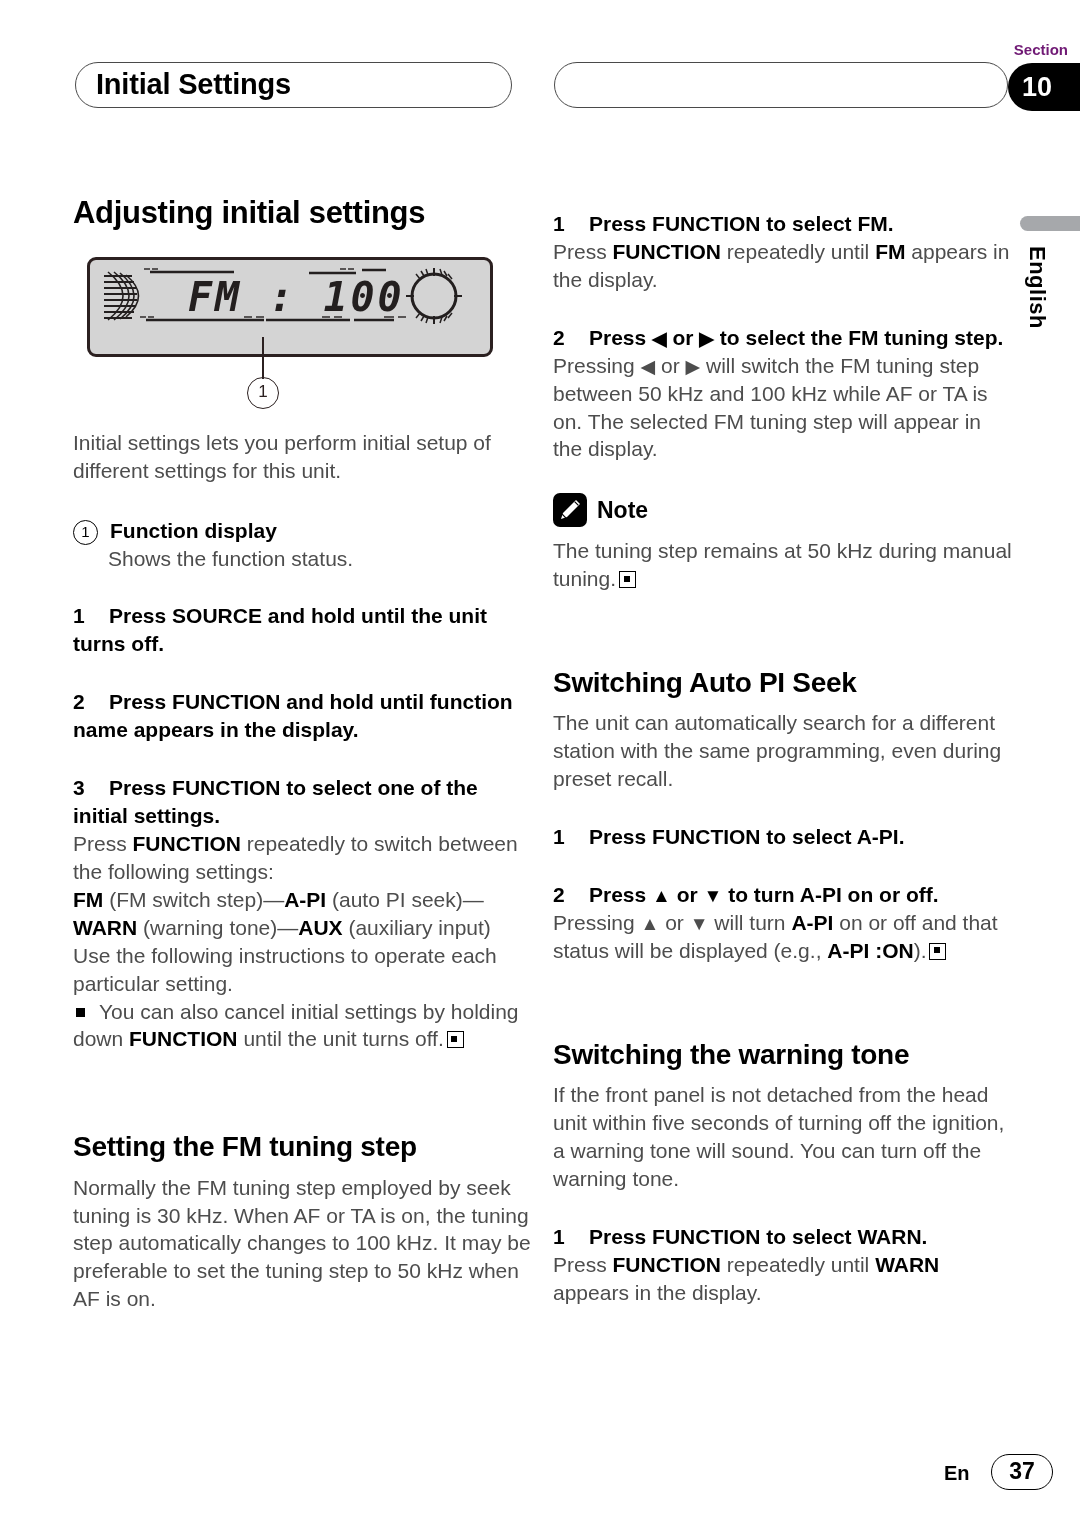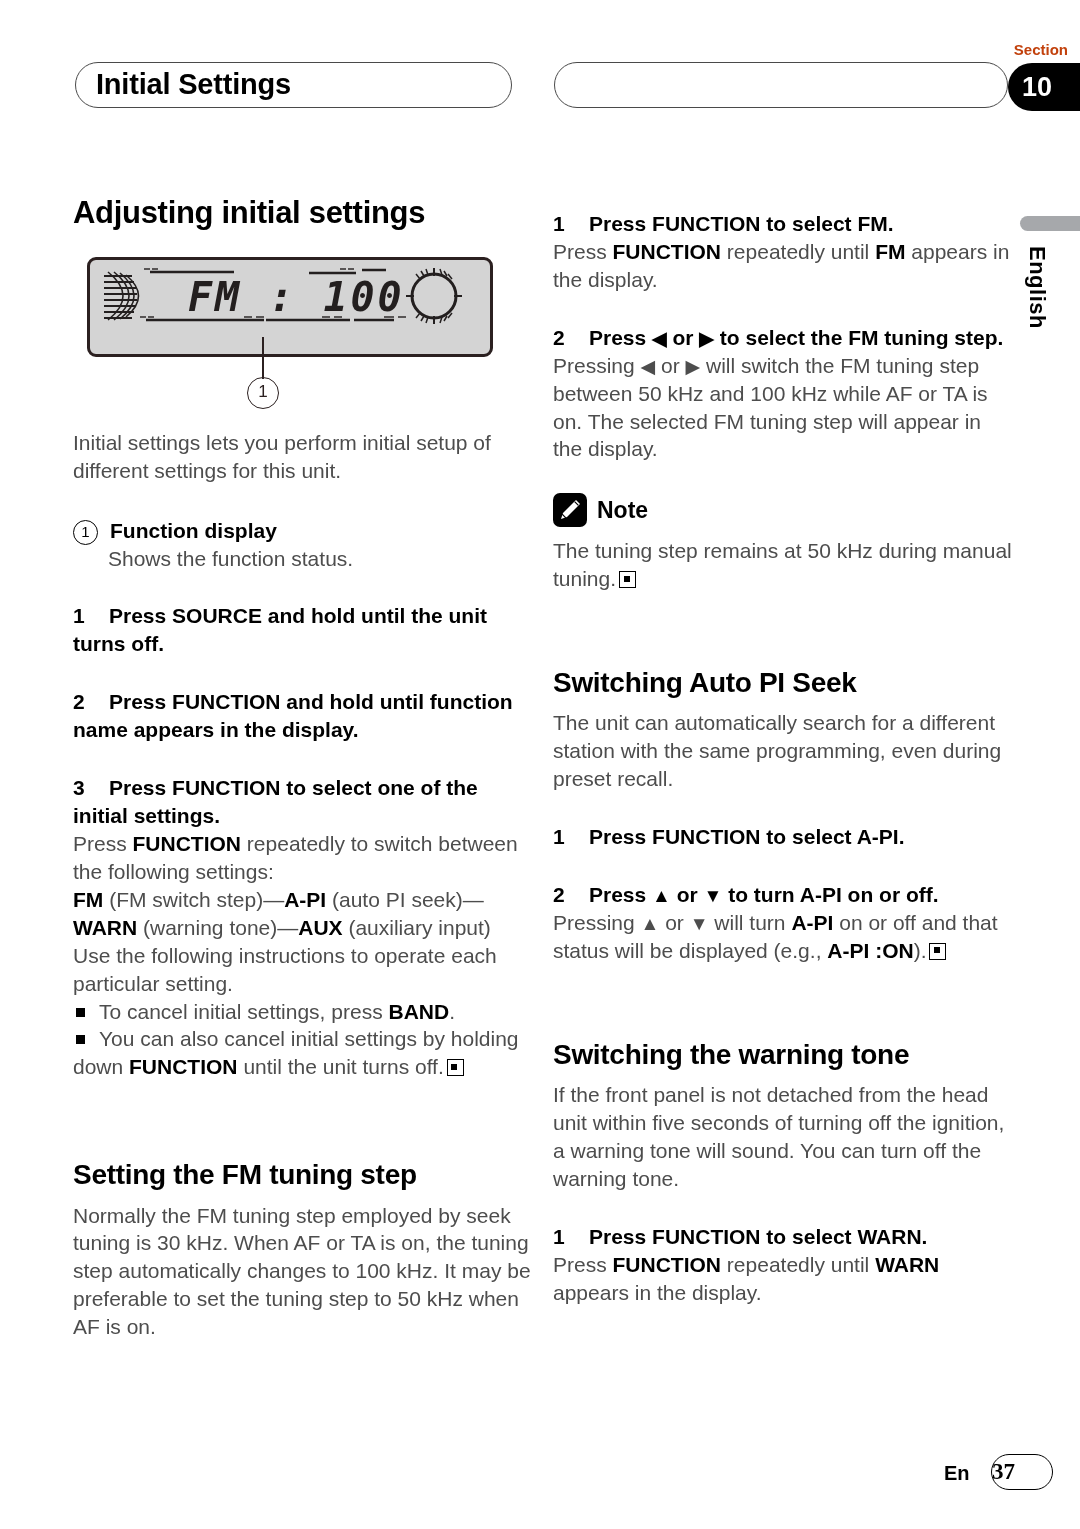--- a/index.html
+++ b/index.html
@@ -48,21 +48,21 @@
     font-weight: bold;
     color: #000;
     letter-spacing: -0.2px;
   }
   .section-word {
     position: absolute;
     right: 12px;
     top: 41px;
     font-size: 15px;
     font-weight: bold;
-    color: #c2410c;
+    color: #701a75;
   }
   .section-num-box {
     position: absolute;
     left: 1008px;
     top: 63px;
     width: 72px;
     height: 48px;
     background: #000;
     border-radius: 24px 0 0 24px;
   }
@@ -294,26 +294,25 @@
   }
   .footer-page {
     position: absolute;
     left: 991px;
     top: 1454px;
     width: 62px;
     height: 36px;
     box-sizing: border-box;
     border: 1.8px solid #000;
     border-radius: 18px;
-    text-align: left;
+    text-align: center;
     line-height: 33px;
     font-size: 23px;
     font-weight: bold;
     color: #000;
-    font-family: Liberation Serif, serif;
   }
   .arrow { font-size: 19px; }
 </style>
 </head>
 <body>
 
 <div class="header">
   <div class="pill pill-left"></div>
   <div class="pill pill-right"></div>
 </div>
@@ -421,21 +420,20 @@
   <p class="step step-block"><span class="num">2</span><span>Press FUNCTION and hold until function name appears in the display.</span></p>
 
   <p class="step step-block"><span class="num">3</span><span>Press FUNCTION to select one of the initial settings.</span></p>
 
   <p class="body"><span>Press </span><b>FUNCTION</b><span> repeatedly to switch between the following settings:</span></p>
 
   <p class="body"><b>FM</b><span> (FM switch step)—</span><b>A-PI</b><span> (auto PI seek)—</span><b>WARN</b><span> (warning tone)—</span><b>AUX</b><span> (auxiliary input)</span></p>
 
   <p class="body">Use the following instructions to operate each particular setting.</p>
 
-  <p class="bullet-row"><span class="bsq"></span><span>To cancel initial settings, press </span><b>BAND</b><span>.</span></p>
 
   <p class="bullet-row"><span class="bsq"></span><span>You can also cancel initial settings by holding down </span><b>FUNCTION</b><span> until the unit turns off.</span><span class="endmark"></span></p>
 
   <h2 class="sub-head" style="margin-top:78px;">Setting the FM tuning step</h2>
   <p class="body">Normally the FM tuning step employed by seek tuning is 30 kHz. When AF or TA is on, the tuning step automatically changes to 100 kHz. It may be preferable to set the tuning step to 50 kHz when AF is on.</p>
 
 </div>
 
 <div class="col col-right">
 

